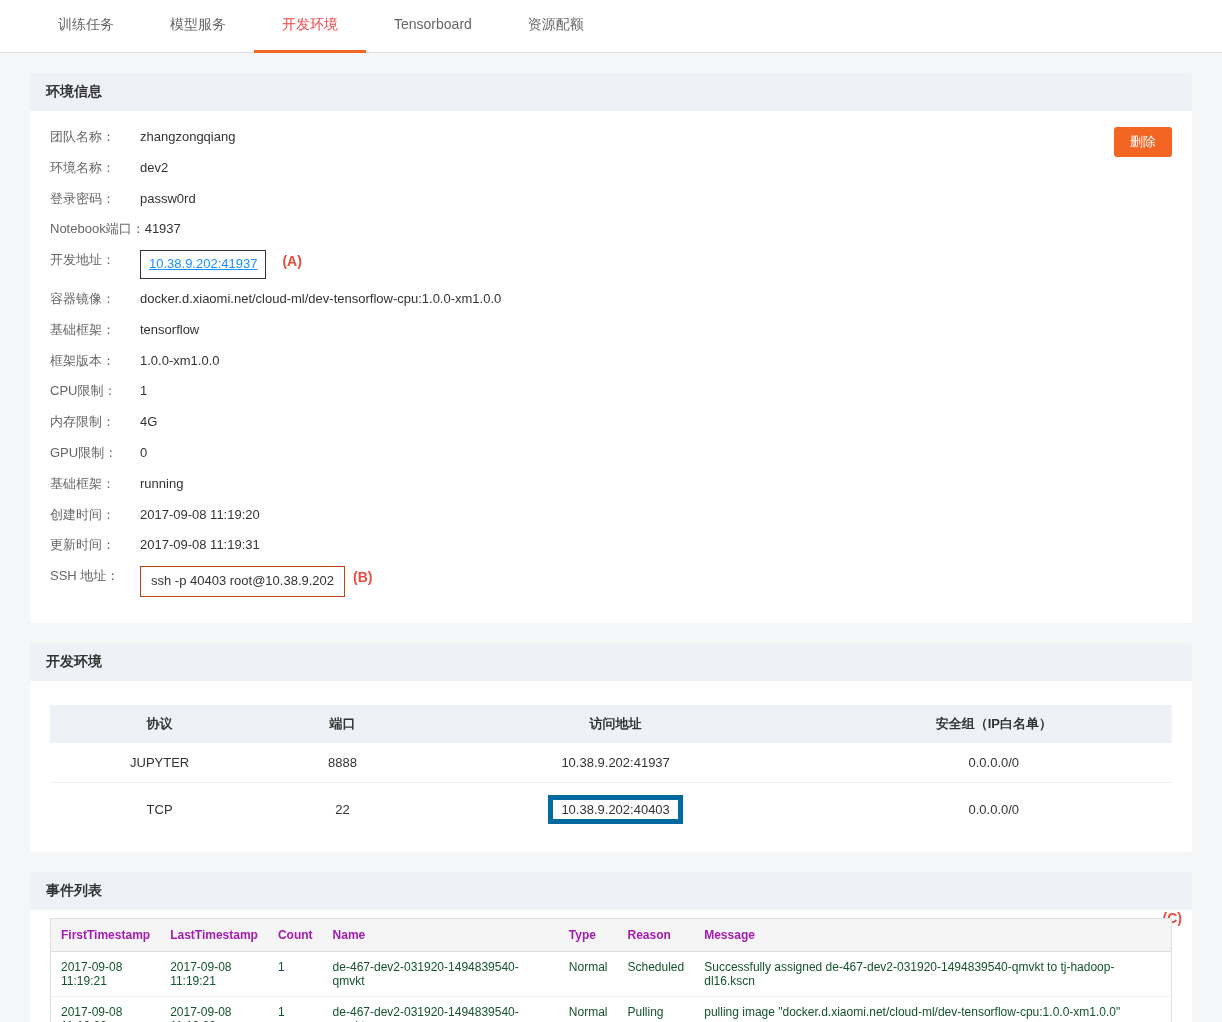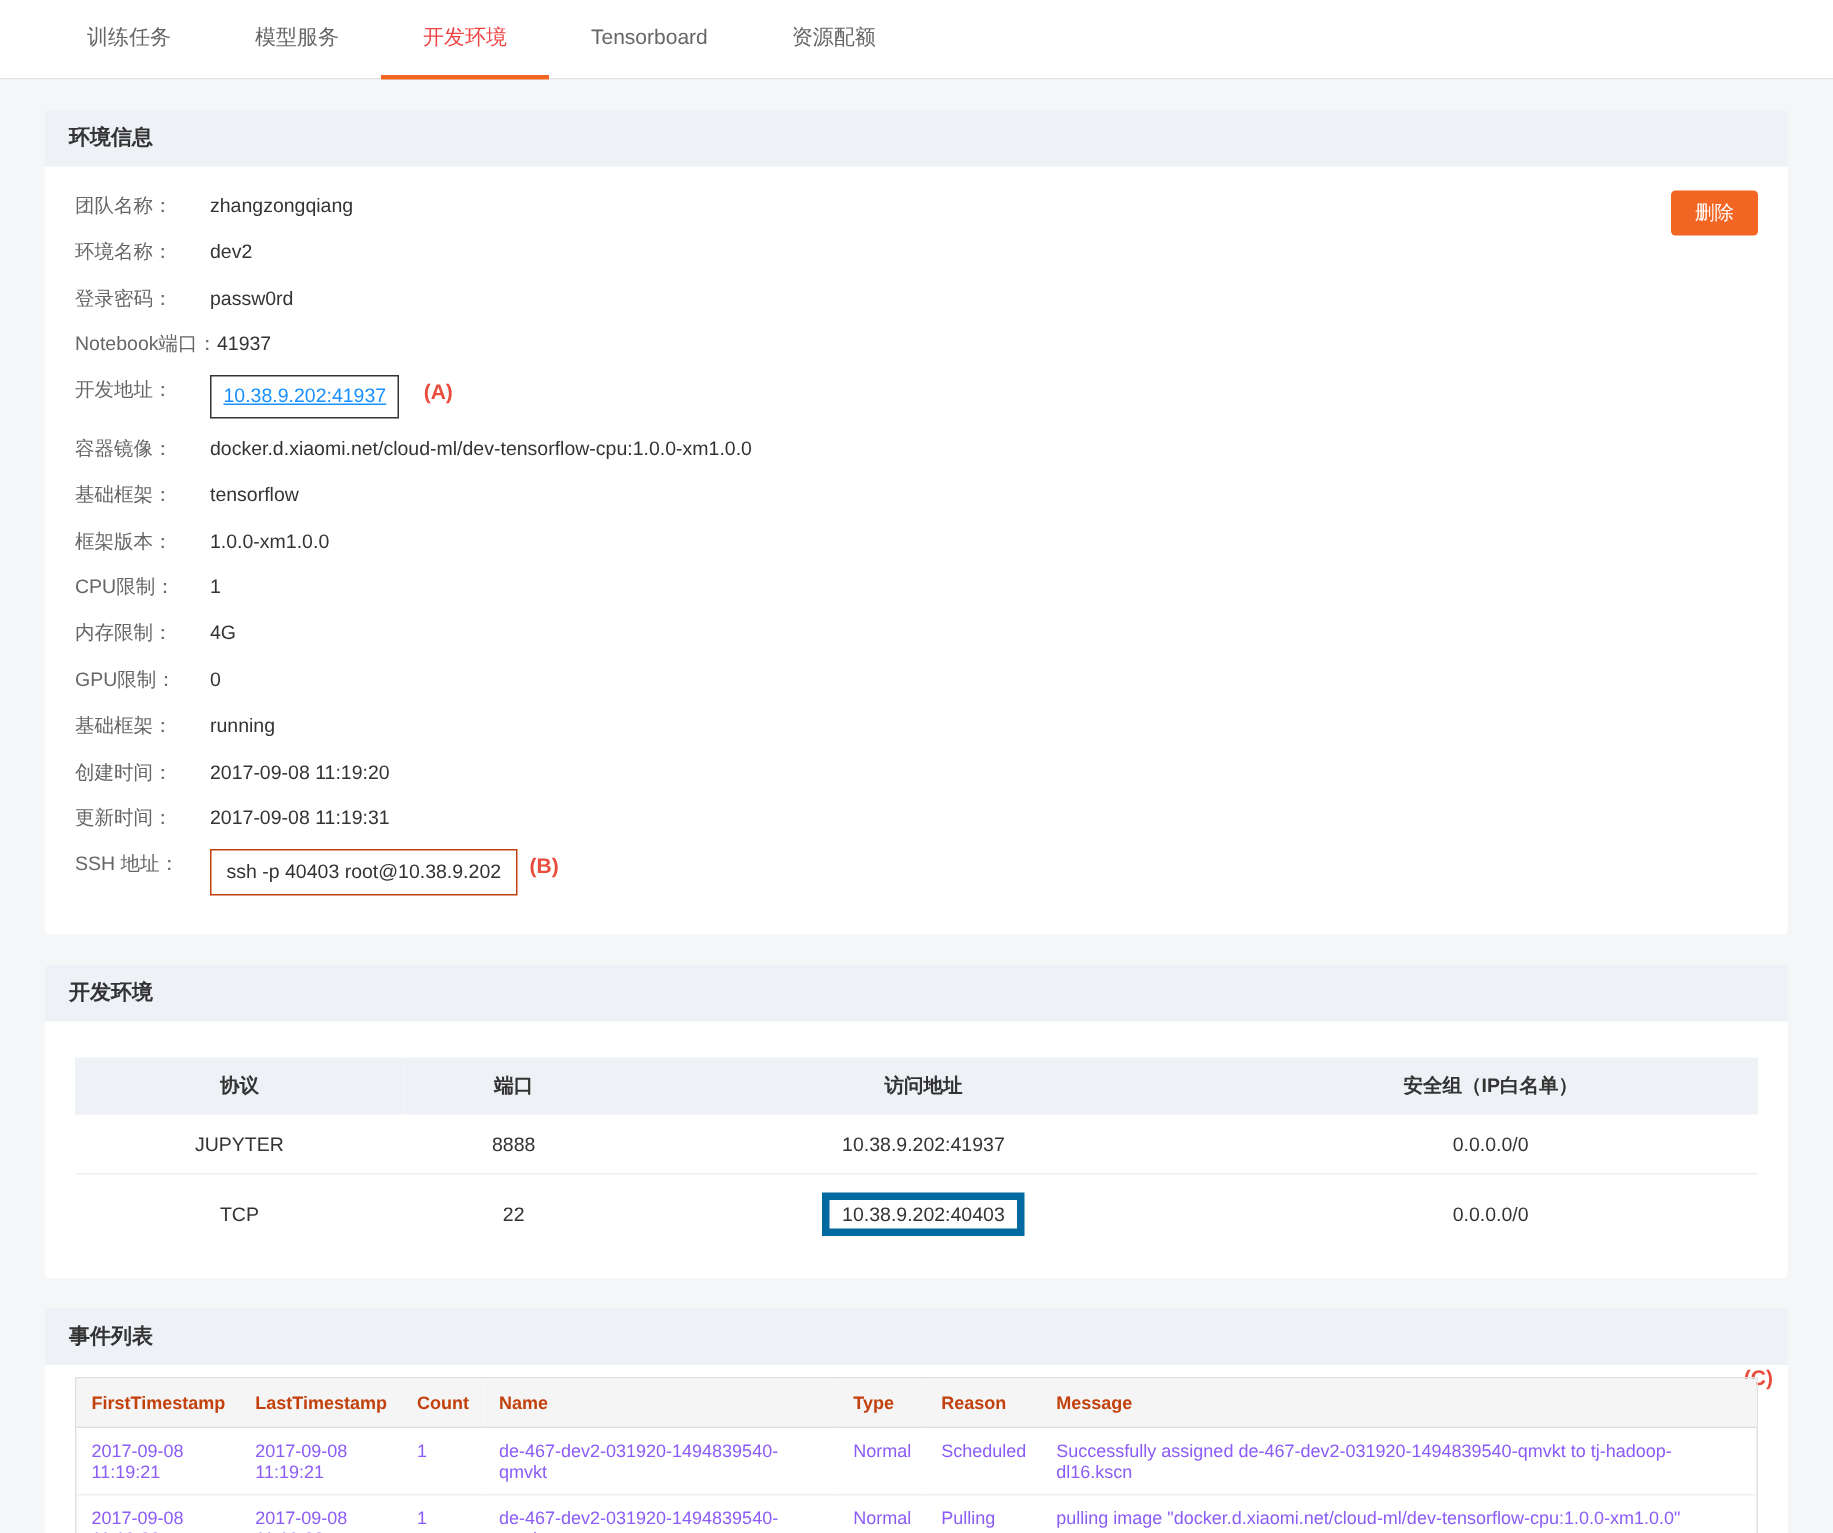--- a/index.html
+++ b/index.html
@@ -39,22 +39,22 @@
     .net-table th { padding: 10px 16px; text-align: center; font-size: 13px; color: #333; font-weight: 600; border: none; }
     .net-table td { padding: 12px 16px; text-align: center; font-size: 13px; border-bottom: 1px solid #f0f0f0; }
     .net-table tbody tr:last-child td { border-bottom: none; }
     .tcp-address-box { border: 5px solid #0369a1; padding: 2px 8px; display: inline-block; color: #333; }
 
     
     .events-section { padding: 0 20px 16px; position: relative; }
     .events-table-wrap { overflow-y: auto; max-height: 220px; border: 1px solid #e0e0e0; position: relative; }
     .events-table { width: 100%; border-collapse: collapse; font-size: 12px; }
     .events-table thead tr { background: #f5f5f5; }
-    .events-table th { padding: 9px 10px; text-align: left; font-size: 12px; font-weight: 700; color: #c2410c; border-bottom: 1px solid #ddd; white-space: nowrap; }
-    .events-table td { padding: 8px 10px; border-bottom: 1px solid #f0f0f0; vertical-align: top; font-size: 12px; color: #8b5cf6; }
+    .events-table th { padding: 9px 10px; text-align: left; font-size: 12px; font-weight: 700; color: #a21caf; border-bottom: 1px solid #ddd; white-space: nowrap; }
+    .events-table td { padding: 8px 10px; border-bottom: 1px solid #f0f0f0; vertical-align: top; font-size: 12px; color: #14532d; }
     .events-table tbody tr:last-child td { border-bottom: none; }
   </style>
 </head>
 <body>
 
 <div class="app-wrapper">
 
   <div class="tabs-bar">
     <div class="tab-item">训练任务</div>
     <div class="tab-item">模型服务</div>

